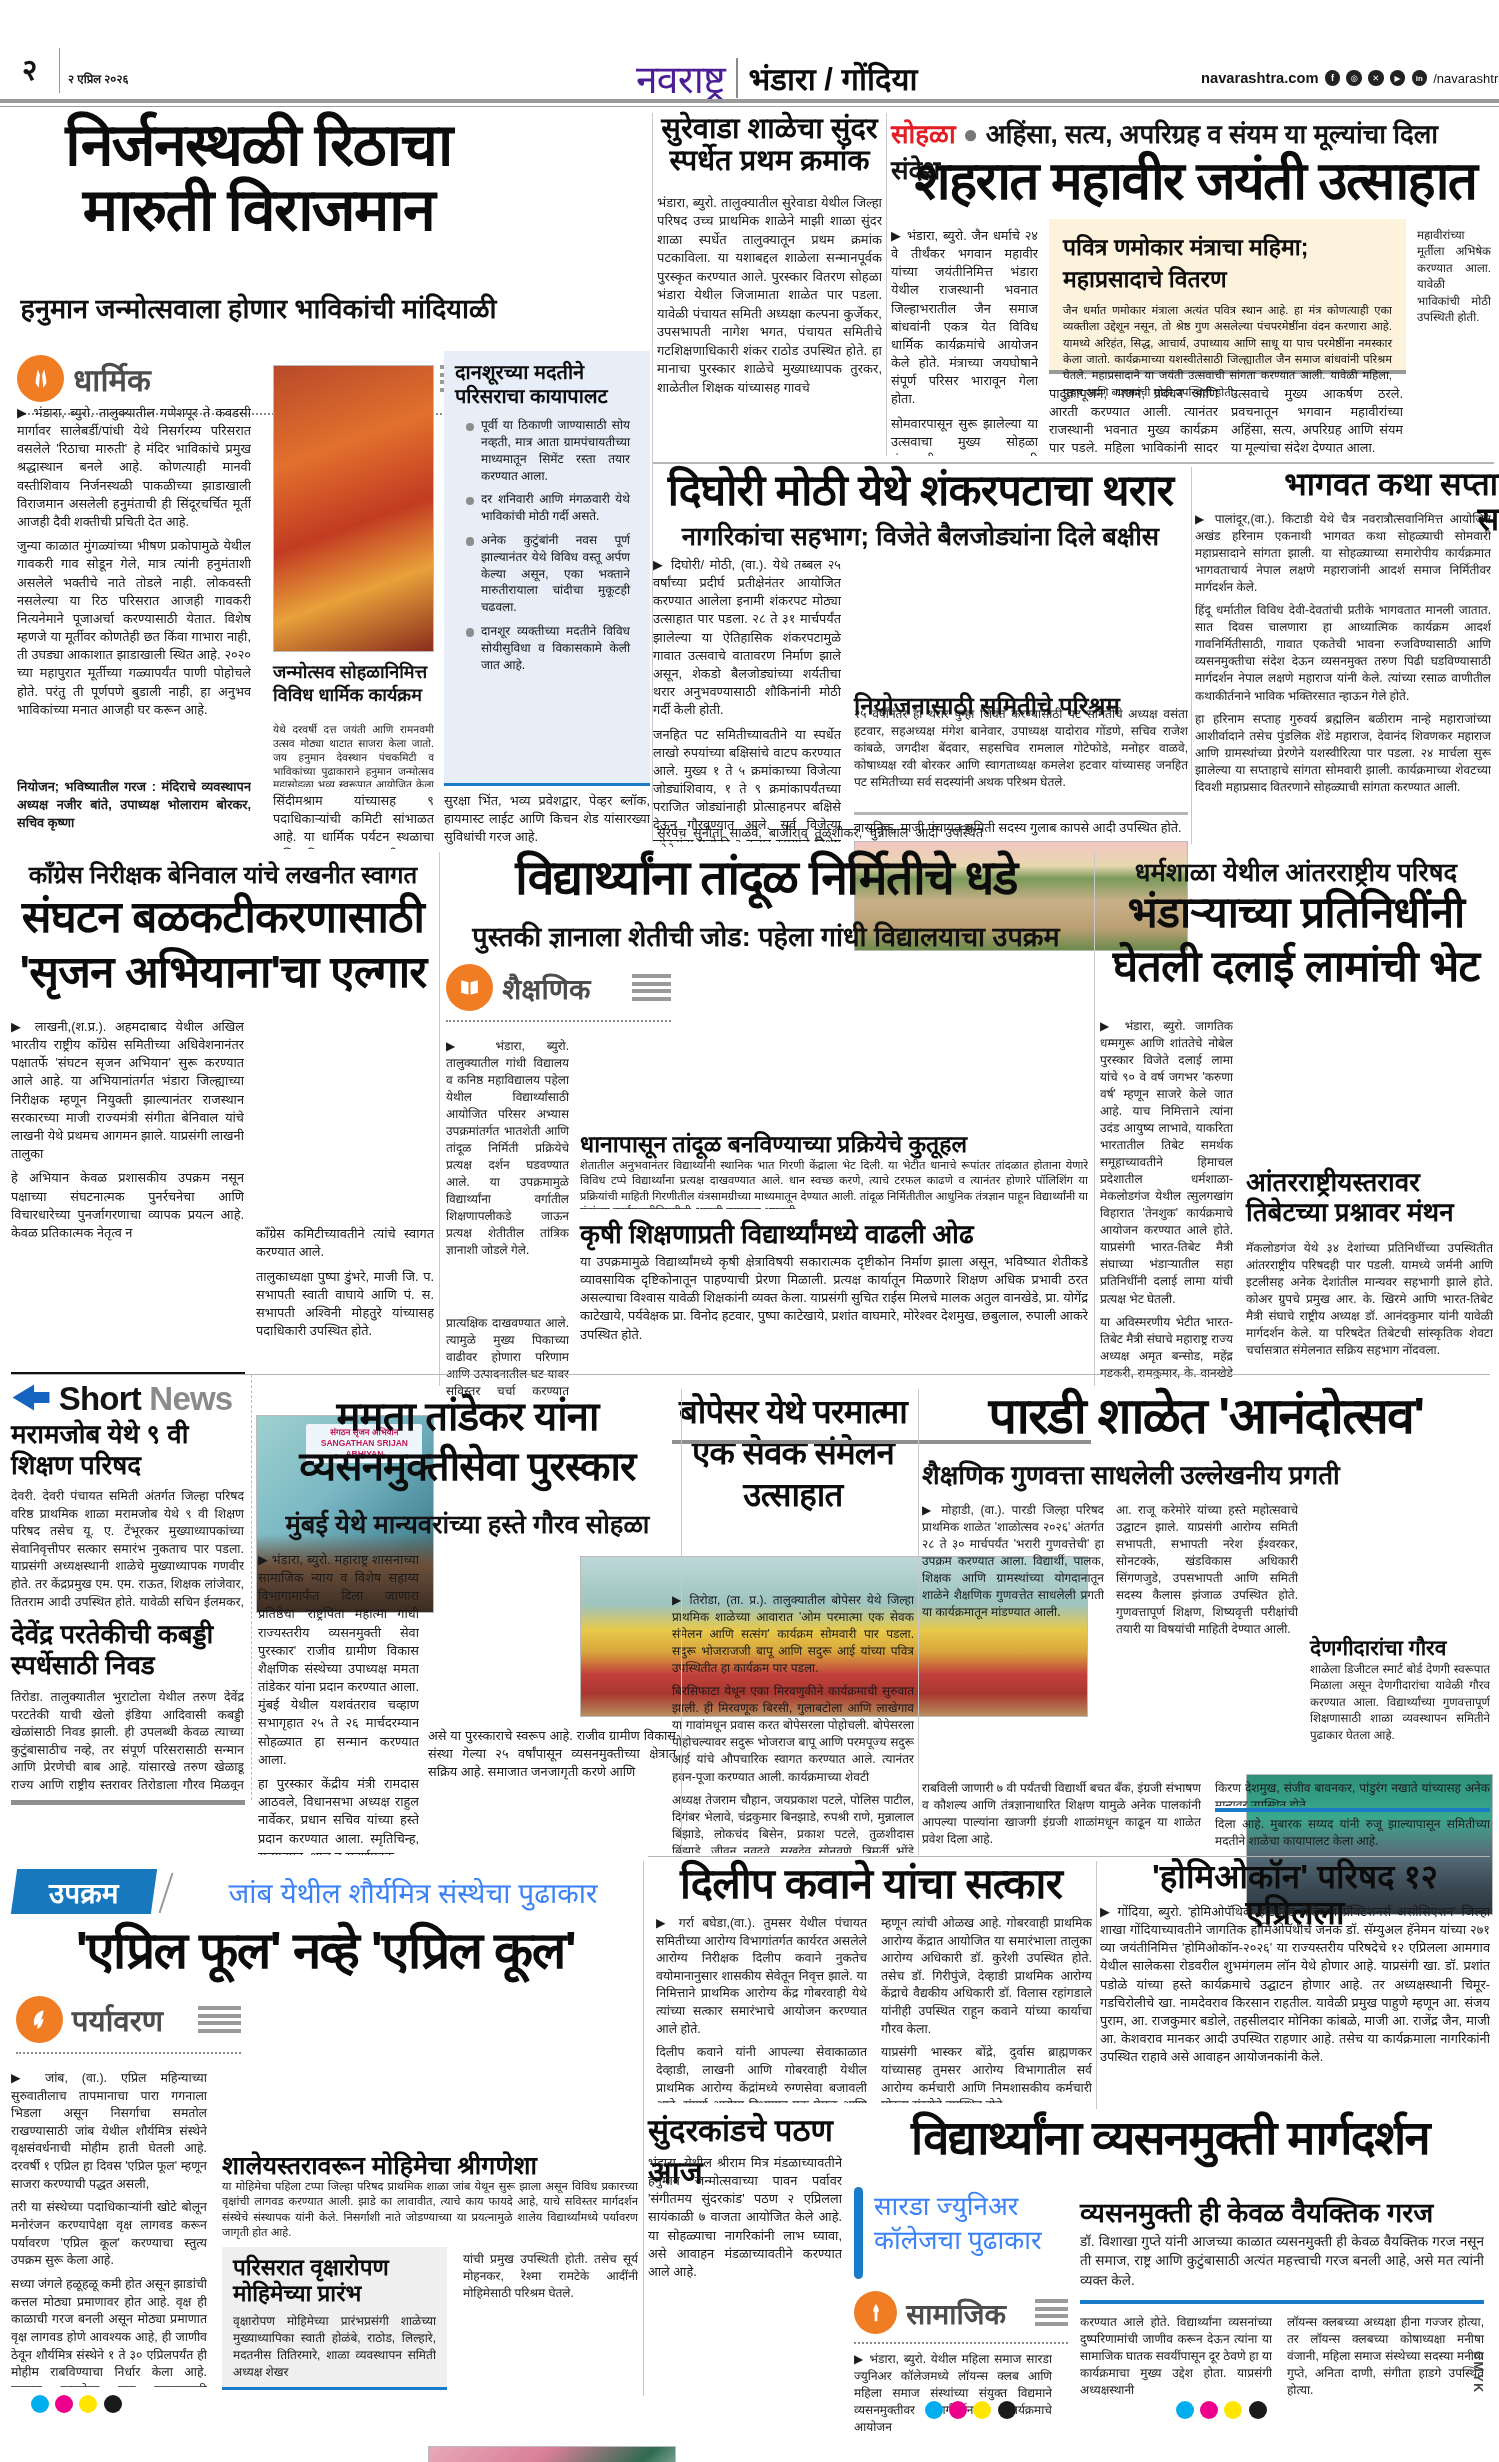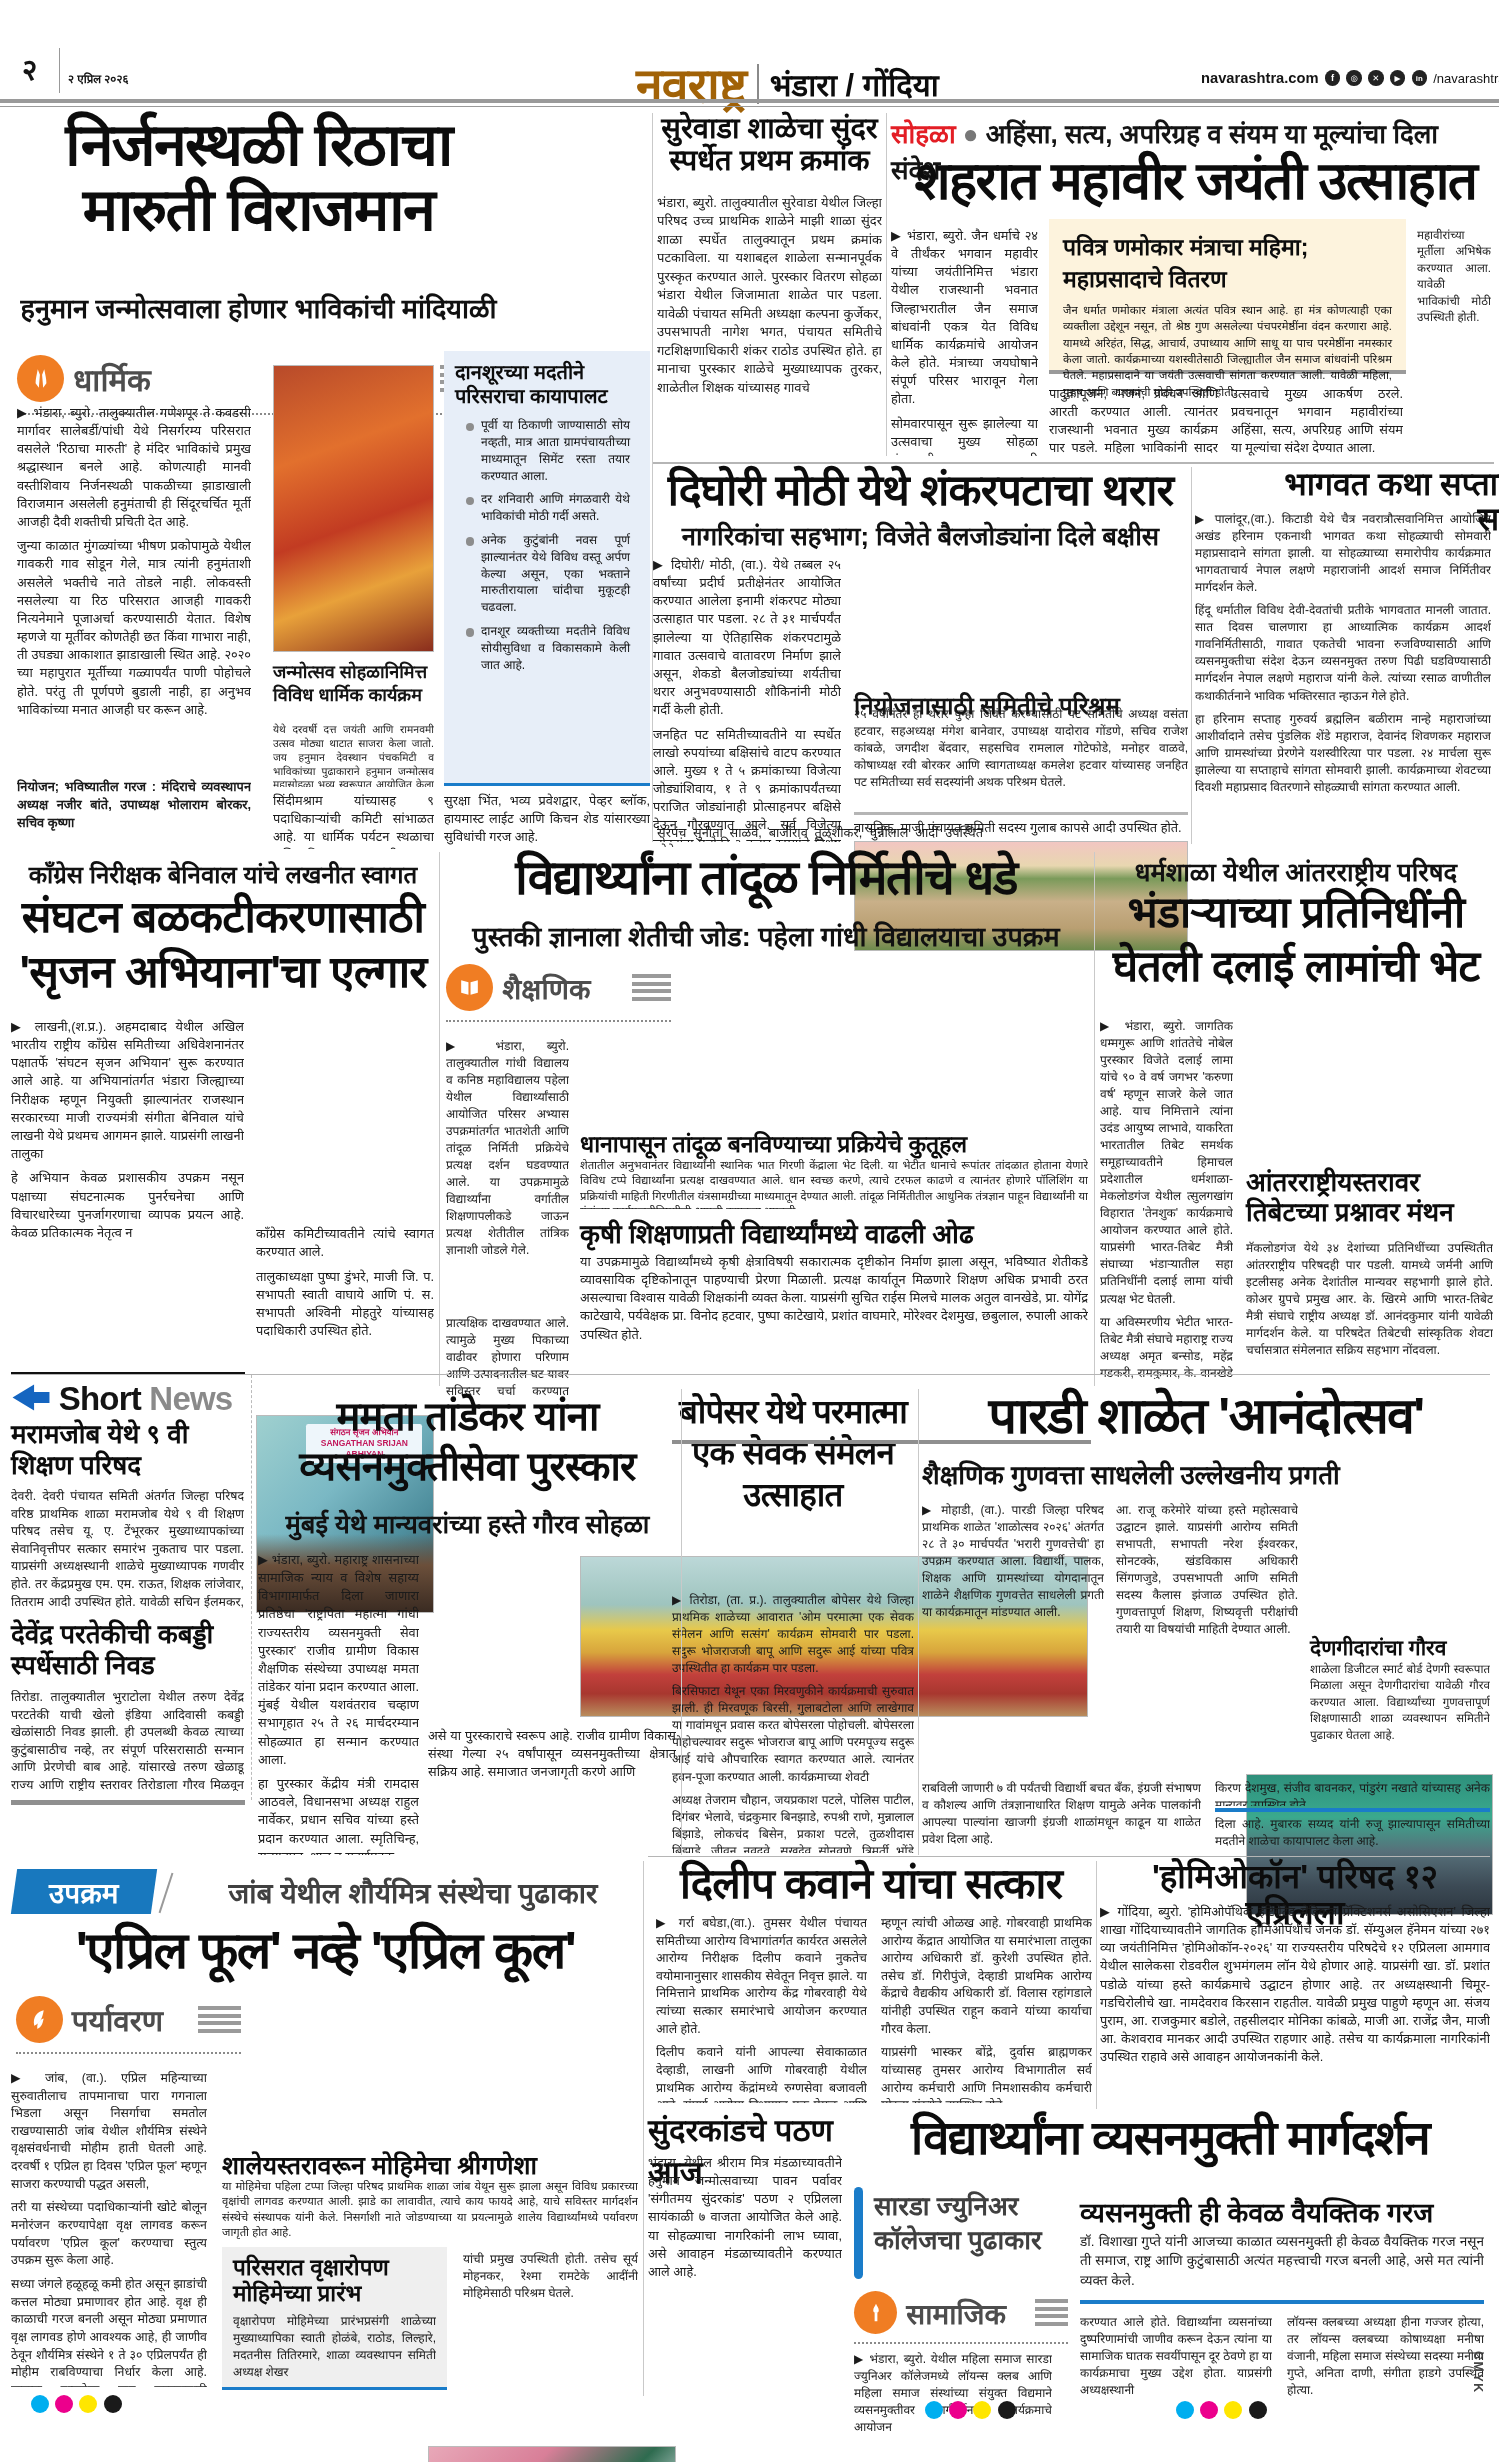--- a/index.html
+++ b/index.html
@@ -1,21 +1,21 @@
 <!DOCTYPE html>
 <html style="font-size:12.4px"><head>
 <meta charset="utf-8">
 <style>
   html,body{margin:0;padding:0;}
   body{width:1499px;height:2462px;position:relative;background:#ffffff;
        font-family:"Liberation Sans","DejaVu Sans",sans-serif;color:#141414;}
   .abs{position:absolute;}
   .hl{font-weight:700;color:#0c0c0c;text-align:center;line-height:1.1;}
   .sub{font-weight:700;color:#111;text-align:center;}
-  .kick{font-weight:700;color:#404040;}
+  .kick{font-weight:400;color:#3b82f6;}
   .bodytxt{font-size:12.8px;line-height:1.42;text-align:justify;color:#1b1b1b;overflow:hidden;}
   .bodytxt p{margin:0 0 6.2px 0;}
   .photo{background:#ccc;border:0.8px solid #bbb;box-sizing:border-box;overflow:hidden;position:relative;}
   .vr{position:absolute;width:0.8px;background:#c9c9c9;}
   .hr{position:absolute;background:#b5b5b5;height:1.6px;}
   .hrthick{position:absolute;background:#8f8f8f;height:5.4px;}
   .badge{display:flex;align-items:center;gap:9.3px;}
   .badge .circ{width:47px;height:47px;border-radius:50%;background:#f07d23;display:flex;align-items:center;justify-content:center;flex:0 0 auto;}
   .badge .cat{font-size:31px;font-weight:700;color:#4d4d4d;}
   .badge .burger{margin-left:auto;display:flex;flex-direction:column;gap:3.9px;}
@@ -42,21 +42,21 @@
   .redline{height:3.9px;background:#1a7cc9;}
 </style>
 </head>
 <body>
 
 <div class="abs" style="left:22px;top:48px;font-size:29.5px;font-weight:700;">२</div>
 <div class="abs" style="left:59px;top:48px;width:0.8px;height:45px;background:#999;"></div>
 <div class="abs" style="left:68px;top:71px;font-size:11.6px;font-weight:700;">२ एप्रिल २०२६</div>
 
 <div class="abs" style="left:636px;top:51px;display:flex;align-items:center;gap:11px;">
-  <span style="font-size:48px;font-weight:700;color:#a16207;letter-spacing:-0.8px;">नवराष्ट्र</span>
+  <span style="font-size:39px;font-weight:400;color:#4c1d95;letter-spacing:-0.8px;">नवराष्ट्र</span>
   <span style="width:1.6px;height:40px;background:#8a8a8a;display:inline-block;"></span>
   <span style="font-size:31px;font-weight:700;color:#0c0c0c;">भंडारा / गोंदिया</span>
 </div>
 
 <div class="abs" style="left:1201px;top:70px;display:flex;align-items:center;gap:6.2px;">
   <span style="font-size:14.7px;font-weight:700;">navarashtra.com</span>
   <span style="width:15.5px;height:15.5px;border-radius:50%;background:#222;color:#fff;font-size:9.3px;display:flex;align-items:center;justify-content:center;font-weight:700;">f</span>
   <span style="width:15.5px;height:15.5px;border-radius:50%;background:#222;color:#fff;font-size:8.5px;display:flex;align-items:center;justify-content:center;">◎</span>
   <span style="width:15.5px;height:15.5px;border-radius:50%;background:#222;color:#fff;font-size:8.5px;display:flex;align-items:center;justify-content:center;font-weight:700;">✕</span>
   <span style="width:15.5px;height:15.5px;border-radius:50%;background:#222;color:#fff;font-size:7.8px;display:flex;align-items:center;justify-content:center;">▶</span>

